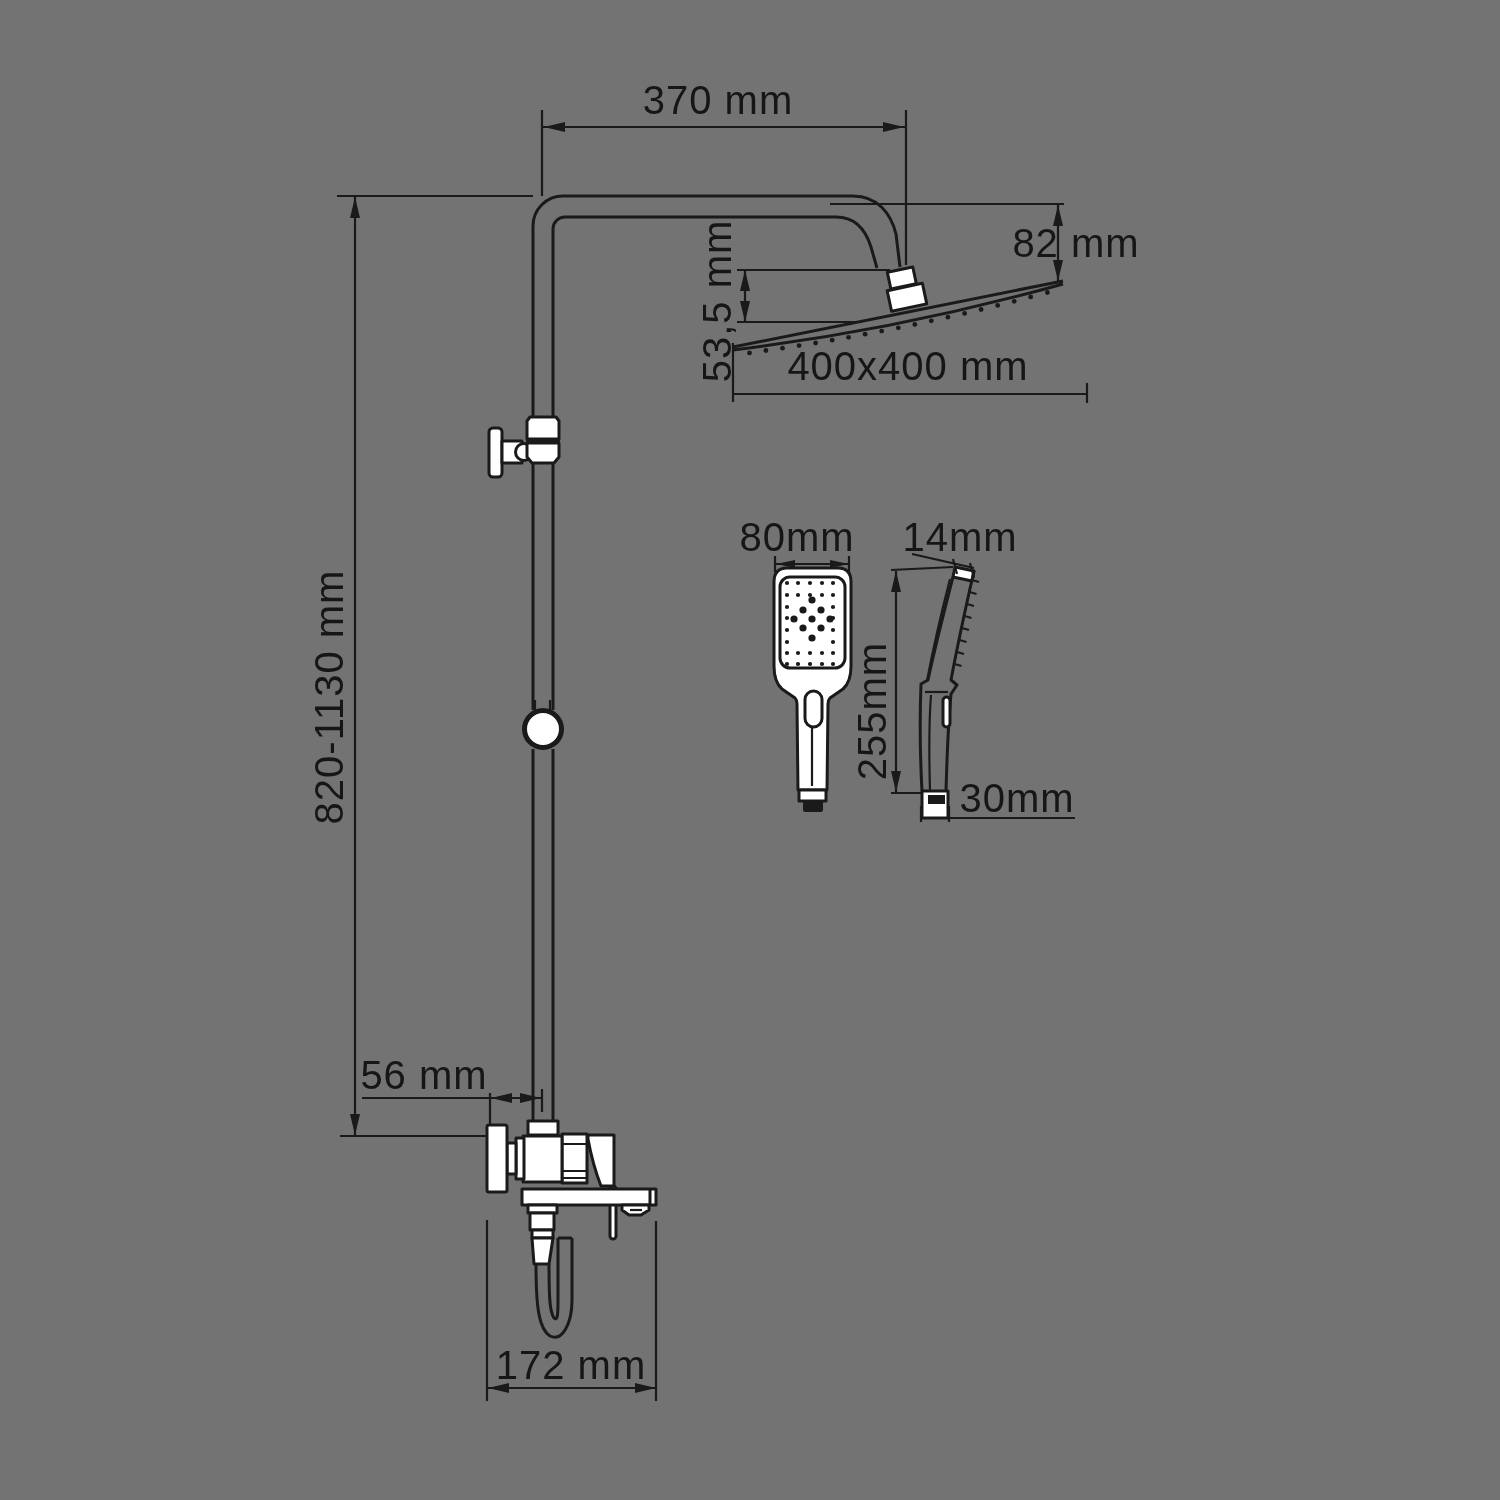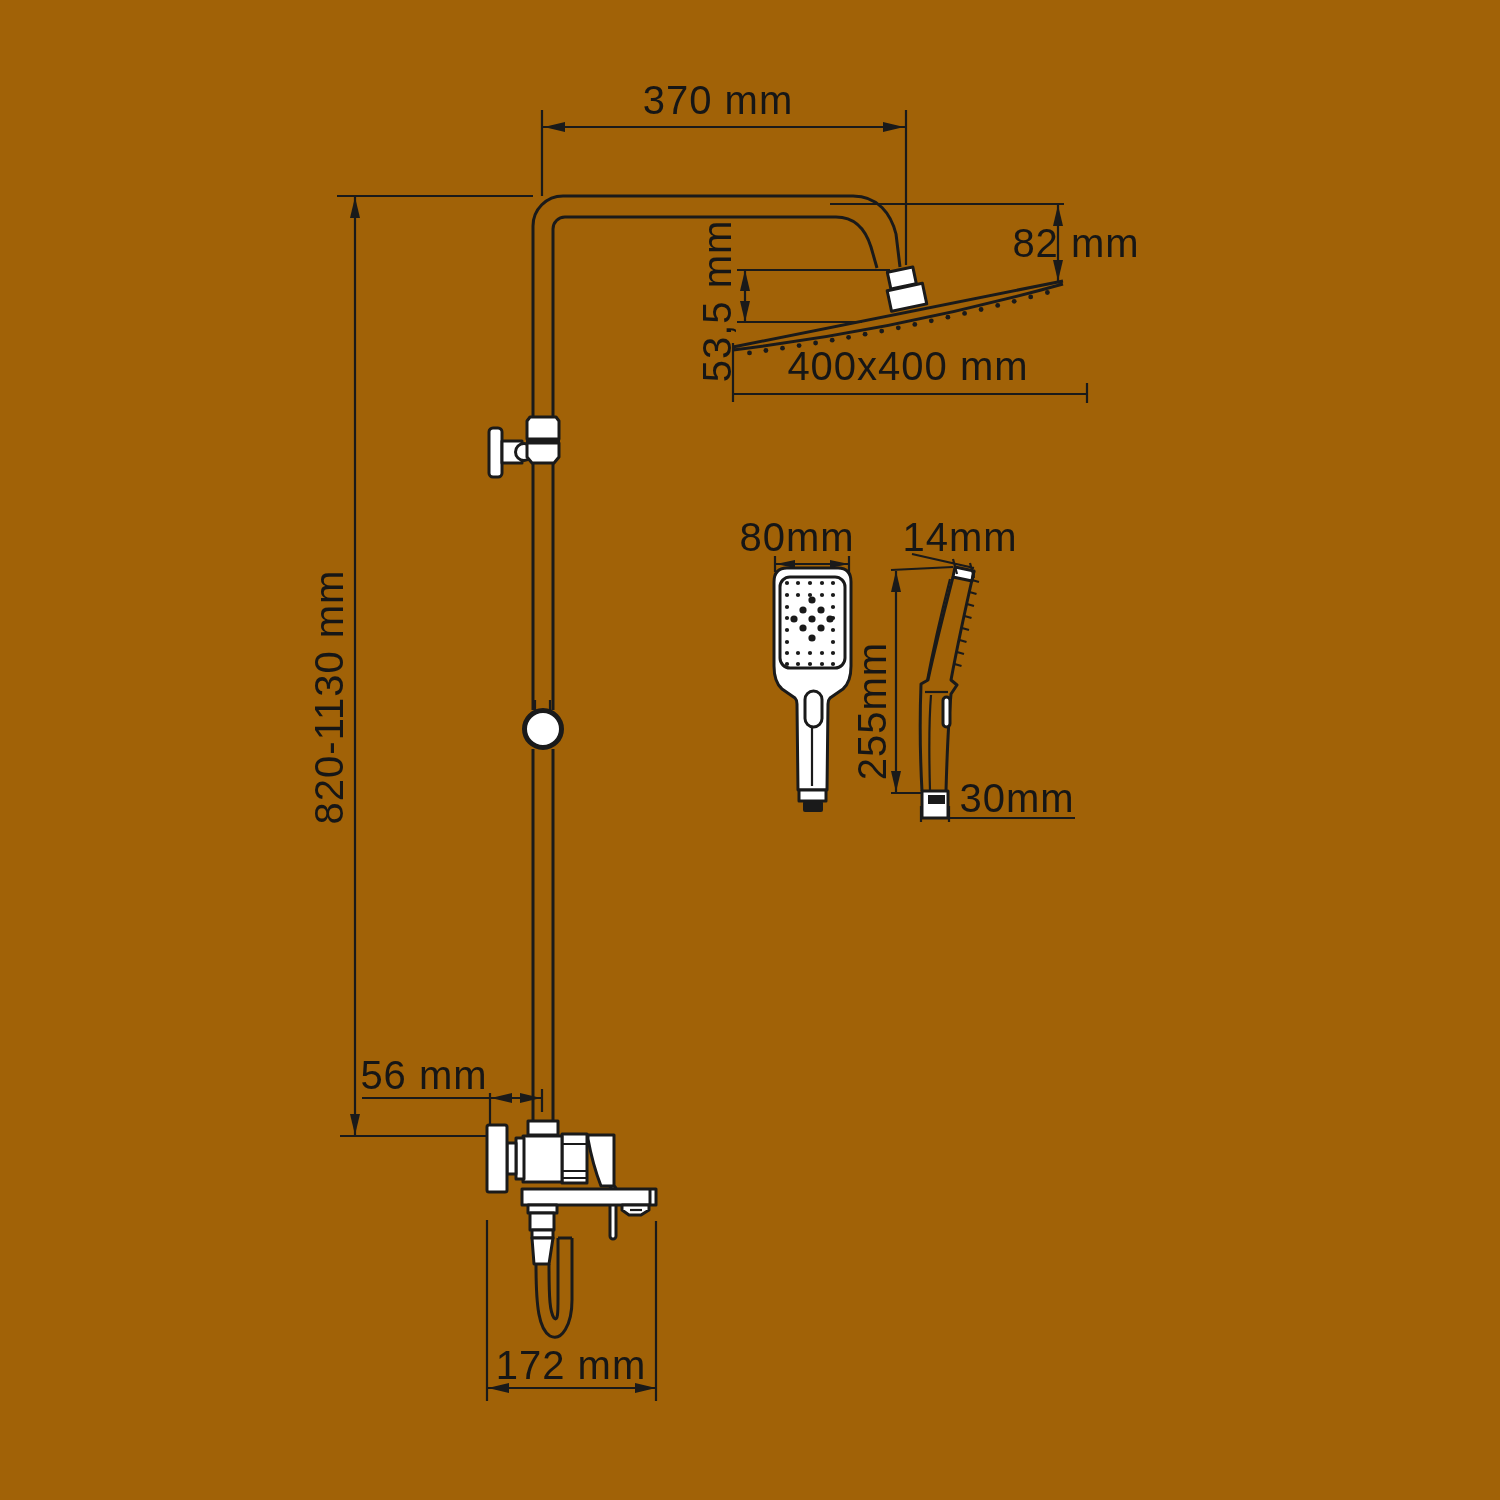--- a/index.html
+++ b/index.html
@@ -1,16 +1,16 @@
 <!DOCTYPE html>
 <html><head>
 <meta charset="utf-8">
 <style>
   html,body{margin:0;padding:0;background:#ffffff;}
-  .stage{width:1500px;height:1500px;position:relative;background:#a16207;}
+  .stage{width:1500px;height:1500px;position:relative;background:#737373;}
   svg{display:block;}
   .s3{stroke:#1a1a1a;stroke-width:3;fill:none;stroke-linejoin:round;stroke-linecap:butt;}
   .s2{stroke:#1a1a1a;stroke-width:2.2;fill:none;stroke-linejoin:round;stroke-linecap:butt;}
   .s4{stroke:#1a1a1a;stroke-width:5;fill:none;stroke-linejoin:round;}
   .w{fill:#ffffff;}
   .f{fill:#1a1a1a;stroke:none;}
   text{font-family:"Liberation Sans","DejaVu Sans",sans-serif;font-size:40px;fill:#161616;letter-spacing:1px;}
 </style>
 </head>
 <body>

